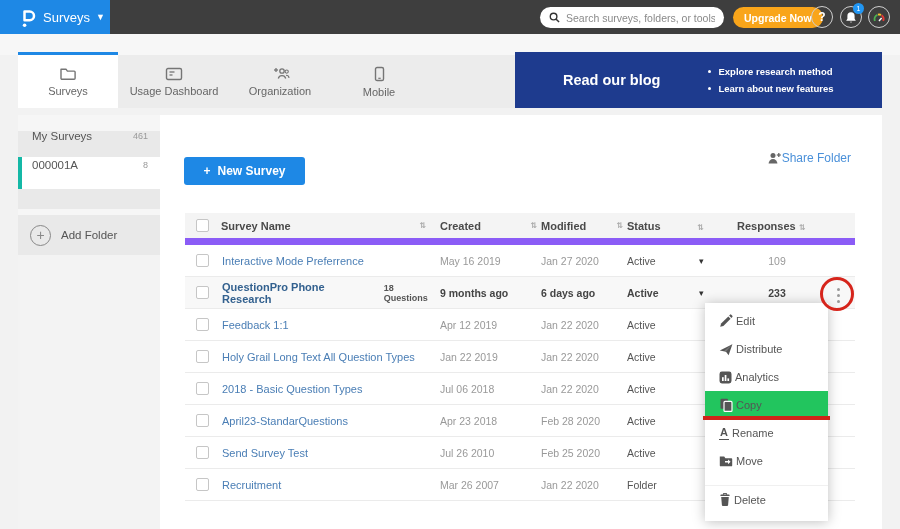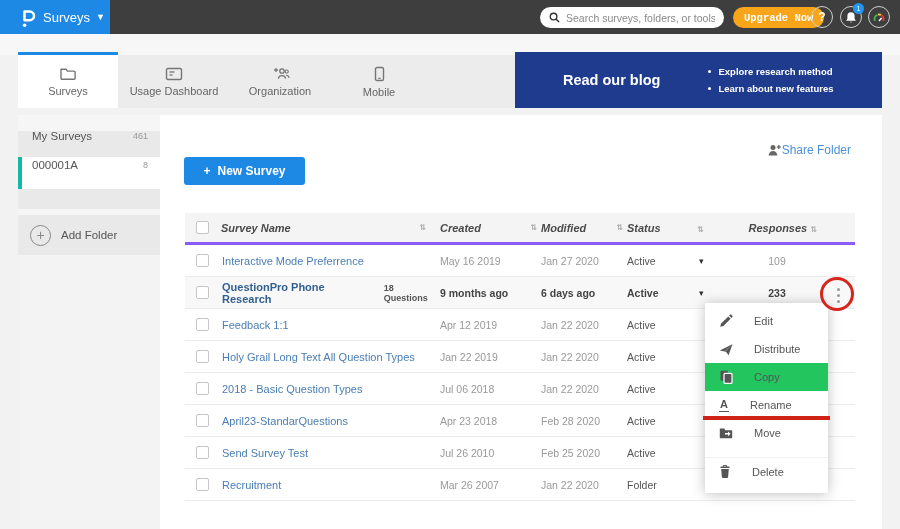--- a/index.html
+++ b/index.html
@@ -13,21 +13,21 @@
     display:flex; align-items:center; justify-content:flex-end; gap:6px; padding-right:5px; cursor:pointer; }
   .logo-block .product { color:#fff; font-size:13px; }
   .logo-block .caret { color:#fff; font-size:9px; }
   .search-pill { position:absolute; left:540px; top:7px; width:184px; height:21px; background:#fff;
     border-radius:11px; display:flex; align-items:center; padding:0 9px; gap:6px; }
   .search-pill input { border:none; outline:none; flex:1; font-size:10.5px; color:#444; background:transparent;
     font-family:"Liberation Sans", sans-serif; }
   .search-pill input::placeholder { color:#8a8a8a; }
   .upgrade-btn { position:absolute; left:733px; top:7px; height:21px; padding:0 11px; background:#f9a51a;
     border:none; border-radius:11px; color:#fff; font-size:10.5px; font-weight:bold; cursor:pointer;
-    font-family:Liberation Mono, monospace; }
+    font-family:Liberation Sans, sans-serif; }
   .tb-circle { position:absolute; top:6px; width:22px; height:22px; border:1.5px solid #cfcfcf; border-radius:50%;
     display:flex; align-items:center; justify-content:center; cursor:pointer; }
   .tb-help { left:811px; color:#fff; font-size:12px; font-weight:bold; }
   .tb-bell { left:840px; }
   .tb-gauge { left:868px; }
   .bell-badge { position:absolute; left:853px; top:3px; width:11px; height:11px; background:#2196f3; border-radius:50%;
     color:#fff; font-size:7px; display:flex; align-items:center; justify-content:center; z-index:6; }
 
   
   .upper-gap { position:absolute; left:0; top:34px; width:900px; height:21px; background:#f7f7f7; }
@@ -61,28 +61,28 @@
   .side-fill2 { position:absolute; left:0; top:140px; width:142px; height:274px; background:#f3f3f3; }
   .side-label { font-size:11.5px; color:#555; }
   .side-count { font-size:9px; color:#999; }
   .plus-circle { width:21px; height:21px; border:1.5px solid #888; border-radius:50%; color:#888; font-size:14px;
     display:flex; align-items:center; justify-content:center; line-height:1; }
 
   .content { position:absolute; left:142px; top:0; width:722px; height:414px; background:#fff; }
   .new-survey-btn { position:absolute; left:24px; top:42px; width:121px; height:28px; background:#1e88e5;
     border:none; border-radius:3px; color:#fff; font-size:12px; font-weight:bold; cursor:pointer;
     display:flex; align-items:center; justify-content:center; gap:7px; font-family:"Liberation Sans", sans-serif; }
-  .share-folder { position:absolute; right:31px; top:28px; display:flex; align-items:center; gap:0; cursor:pointer; }
+  .share-folder { position:absolute; right:31px; top:36px; display:flex; align-items:center; gap:0; cursor:pointer; }
   .share-folder .sf-label { color:#4a90d9; font-size:12px; }
 
   
   .table { position:absolute; left:25px; top:98px; width:670px; }
   .trow { display:grid; grid-template-columns:36px 219px 101px 86px 70px 40px 80px 38px; align-items:center;
     height:32px; border-bottom:1px solid #ebebeb; background:#fff; }
-  .thead { background:#f4f4f4; border-bottom:3px solid #8b5cf6;font-style:italic; }
+  .thead { background:#f4f4f4; border-bottom:7px solid #8b5cf6; }
   .thead .hc { font-size:11px; font-weight:bold; color:#4a4a4a; }
   .sort { font-size:8px; color:#a9a9a9; font-family:"DejaVu Sans", sans-serif; }
   .cell-right { display:flex; align-items:center; justify-content:space-between; padding-right:14px; }
   .checkbox { width:13px; height:13px; border:1px solid #c6c6c6; border-radius:2px; background:#fff;
     margin-left:11px; cursor:pointer; }
   .name-cell { display:flex; align-items:baseline; gap:7px; padding-left:1px; }
   .sname { font-size:11px; color:#4a7eb5; cursor:pointer; }
   .sbadge { font-size:9px; font-weight:bold; color:#555; }
   .dcell { font-size:10.5px; color:#999; }
   .scell { font-size:10.5px; color:#555; }
@@ -91,21 +91,21 @@
   .trow.hl { background:#f8f8f8; }
   .trow.hl .sname { font-weight:bold; color:#33618f; }
   .trow.hl .dcell, .trow.hl .scell, .trow.hl .rcell { font-weight:bold; color:#444; }
 
   
   .kebab { position:absolute; left:672px; top:168px; width:12px; height:24px; display:flex; flex-direction:column;
     align-items:center; justify-content:center; gap:3px; cursor:pointer; z-index:8; }
   .kebab i { width:3px; height:3px; background:#999; border-radius:50%; }
   .ctx-menu { position:absolute; left:545px; top:188px; width:123px; background:#fff; z-index:9;
     box-shadow:0 1px 12px rgba(0,0,0,0.25); padding:4px 0 8px 0; }
-  .mi { height:28px; display:flex; align-items:center; gap:21px; padding-left:14px; cursor:pointer; }
+  .mi { height:28px; display:flex; align-items:center; gap:3px; padding-left:14px; cursor:pointer; }
   .mi .milabel { font-size:11px; color:#555; }
   .mi-copy { background:#22c55e; }
   .mi-delete { margin-top:10px; border-top:1px solid #f0f0f0; }
   .rename-glyph { font-size:11px; font-weight:bold; color:#555; border-bottom:1.5px solid #555; line-height:11px;
     padding:0 1px 1px 1px; }
 
   
   .ann-circle { position:absolute; left:660px; top:162px; width:34px; height:34px; border:3.5px solid #d6251c;
     border-radius:50%; z-index:10; }
   .ann-underline { position:absolute; left:543px; top:301px; width:127px; height:4px; background:#cf2318; z-index:11; }
@@ -271,21 +271,21 @@
         <div class="hc cell-right" style="padding-right:4px;">
           <span>Created</span>
           <span class="sort">⇅</span>
         </div>
         <div class="hc cell-right" style="padding-right:4px;">
           <span>Modified</span>
           <span class="sort">⇅</span>
         </div>
         <div class="hc"><span>Status</span></div>
         <div class="hc"><span class="sort">⇅</span></div>
-        <div class="hc" style="text-align:right;">
+        <div class="hc" style="text-align:left;">
           <span>Responses</span>
           <span class="sort">⇅</span>
         </div>
         <div></div>
       </div>
 
       <div>
 
           <div class="trow">
             <div>
@@ -435,20 +435,31 @@
       </div>
       <div class="mi">
         <span>
           <svg width="14" height="13" viewBox="0 0 14 13">
             <path d="M0.8 7.6 L13.4 1.2 9.6 12.2 7 8.8 z" fill="#555"></path>
             <path d="M7 8.8 L13.4 1.2 5.4 7.4 z" fill="#777"></path>
           </svg>
         </span>
         <span class="milabel">Distribute</span>
       </div>
+      <div class="mi">
+        <span>
+          <svg width="13" height="13" viewBox="0 0 13 13">
+            <rect x="0.5" y="0.5" width="12" height="12" rx="2.4" fill="#555"></rect>
+            <rect x="3" y="6.2" width="1.7" height="3.8" fill="#fff"></rect>
+            <rect x="5.7" y="4" width="1.7" height="6" fill="#fff"></rect>
+            <rect x="8.4" y="7.4" width="1.7" height="2.6" fill="#fff"></rect>
+          </svg>
+        </span>
+        <span class="milabel">Analytics</span>
+      </div>
       <div class="mi mi-copy">
         <span>
           <svg width="14" height="14" viewBox="0 0 14 14">
             <rect x="1.5" y="0.8" width="7.5" height="10" rx="1" fill="#555"></rect>
             <rect x="5" y="3.4" width="8" height="10" rx="1" fill="#555" stroke="#fff" stroke-width="1.2"></rect>
           </svg>
         </span>
         <span class="milabel">Copy</span>
       </div>
       <div class="mi">

